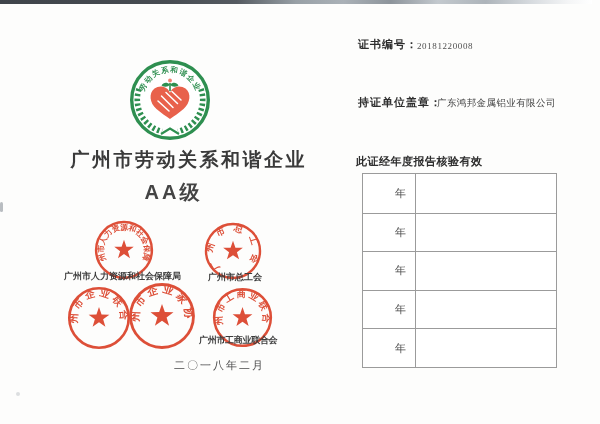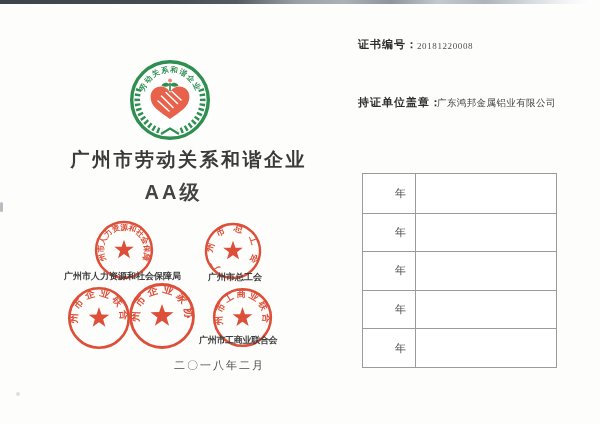--- a/index.html
+++ b/index.html
@@ -141,20 +141,21 @@
   <div class="seal-caption" style="left:199px;top:334px;letter-spacing:-0.3px;">广州市工商业联合会</div>
 
   <div class="date-line">二〇一八年二月</div>
 
   <div class="field-label cert-no-label">证书编号：</div>
   <div class="cert-no-value">20181220008</div>
 
   <div class="field-label holder-label">持证单位盖章：</div>
   <div class="holder-value">广东鸿邦金属铝业有限公司</div>
 
+  <div class="table-title">此证经年度报告核验有效</div>
 
   <div class="verify-table">
     <div class="vt-cell vt-year first">年</div>
     <div class="vt-cell vt-blank first"></div>
     <div class="vt-cell vt-year">年</div>
     <div class="vt-cell vt-blank"></div>
     <div class="vt-cell vt-year">年</div>
     <div class="vt-cell vt-blank"></div>
     <div class="vt-cell vt-year">年</div>
     <div class="vt-cell vt-blank"></div>

